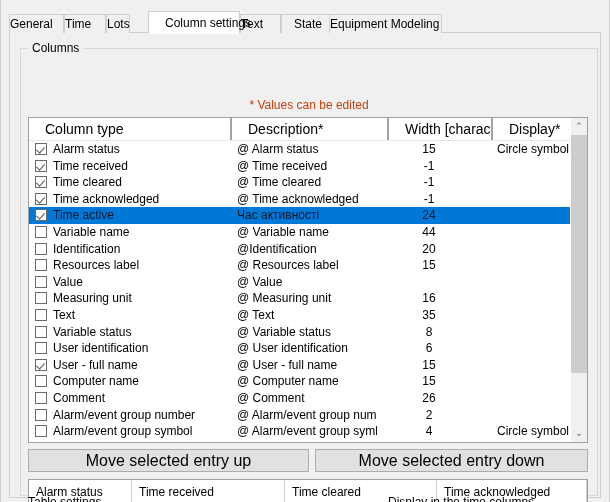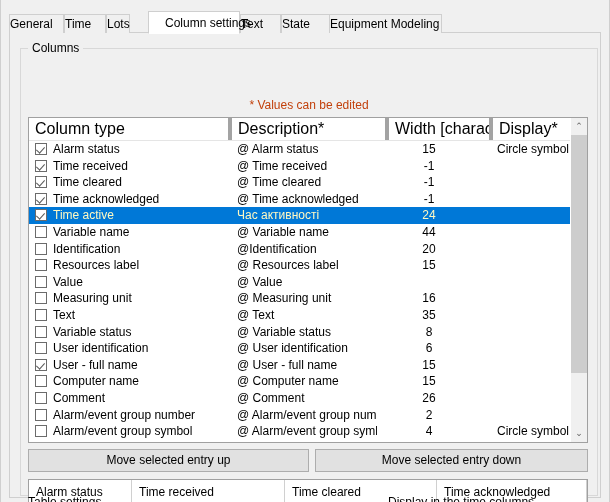--- a/index.html
+++ b/index.html
@@ -128,45 +128,45 @@
     width: 558px; height: 23px;
     background: #ffffff;
     border-bottom: 1px solid #e5e5e5;
     box-sizing: border-box;
   }
   .hcell {
     position: absolute;
     top: 0;
     height: 22px;
     line-height: 22px;
-    font-size: 16px;
-    color: #000;
-    padding-left: 6px;
-    box-sizing: border-box;
-    border-right: 4px solid #a3a3a3;
+    font-size: 14px;
+    color: #000;
+    padding-left: 16px;
+    box-sizing: border-box;
+    border-right: 2px solid #a3a3a3;
     white-space: nowrap;
     overflow: hidden;
     cursor: default;
   }
   #list-body {
     position: absolute;
     left: 0; top: 23px;
     width: 541px; height: 302px;
     overflow: hidden;
   }
   .row {
     position: relative;
     height: 16.6px;
     line-height: 16.6px;
     white-space: nowrap;
     cursor: default;
   }
   .row.sel {
     background: #0078d7;
-    color: #fef9c3;
+    color: #0f172a;
   }
   .cell {
     position: absolute;
     top: 0;
     height: 16.6px;
     line-height: 16.6px;
     font-size: 12px;
     overflow: hidden;
     white-space: nowrap;
   }
@@ -225,21 +225,21 @@
   }
 
   
   .movebtn {
     position: absolute;
     top: 408px;
     height: 23px;
     background: #e1e1e1;
     border: 1px solid #adadad;
     box-sizing: border-box;
-    font-size: 12px;
+    font-size: 16px;
     line-height: 21px;
     text-align: center;
     color: #000;
     cursor: pointer;
   }
   #btn-up   { left: 8px;   width: 281px; }
   #btn-down { left: 295px; width: 273px; }
 
   
   #preview {
@@ -289,21 +289,21 @@
   <div class="frame-edge-right"></div>
 
   <div id="tabpage"></div>
 
   <div id="tabstrip">
       <div class="tab" style="left: 0px; width: 55px;">General</div>
       <div class="tab" style="left: 55px; width: 42px;">Time</div>
       <div class="tab" style="left: 97px; width: 24px;">Lots</div>
       <div class="tab selected" style="left: 139px; width: 92px; padding-left: 16px;">Column settings</div>
       <div class="tab" style="left: 231px; width: 41px;">Text</div>
-      <div class="tab" style="left: 272px; width: 59px;">State</div>
+      <div class="tab" style="left: 272px; width: 59px; padding-left: 12px;">State</div>
       <div class="tab" style="left: 320px; width: 113px;">Equipment Modeling</div>
     </div>
 
   <div id="group-columns">
     <div class="group-border"></div>
     <div class="group-title">Columns</div>
     <div class="note">* Values can be edited</div>
 
     <div id="list-wrap">
       <div id="list-header">

